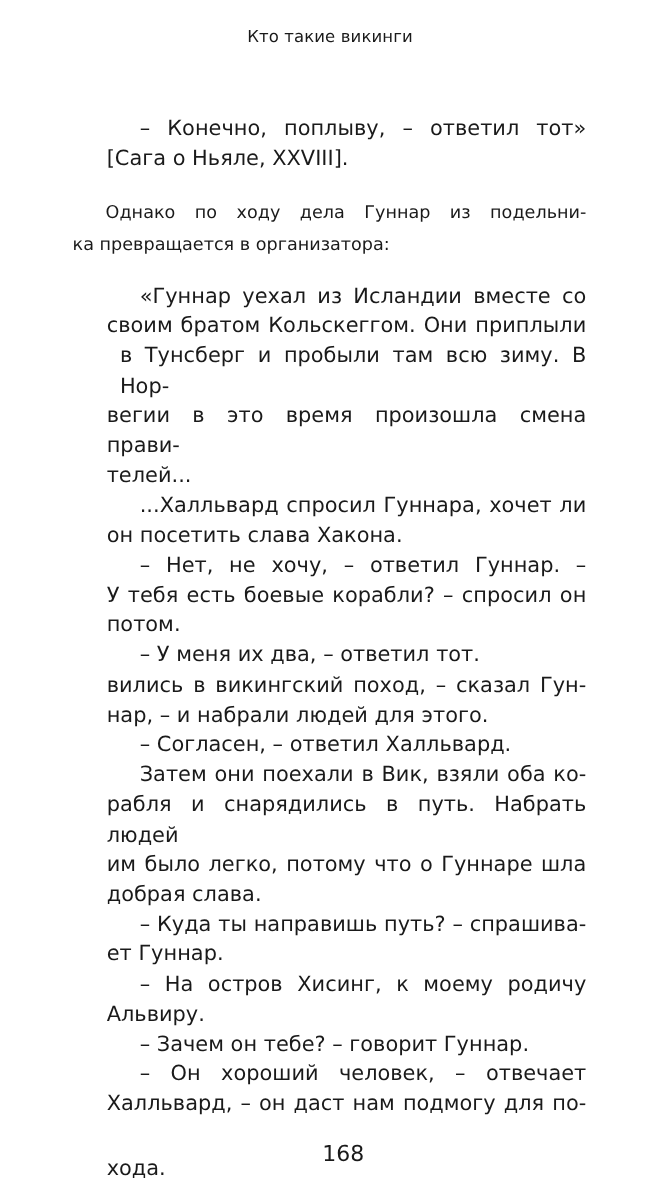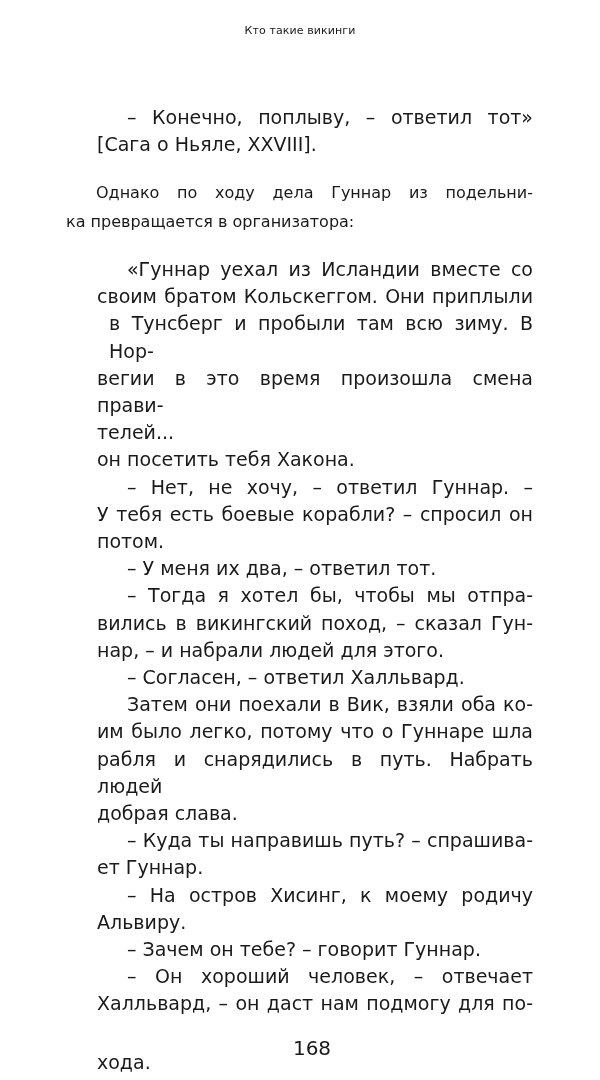--- a/index.html
+++ b/index.html
@@ -3,21 +3,21 @@
   <meta charset="utf-8">
   <style>
     html, body { margin: 0; padding: 0; }
     body {
       width: 600px; height: 1080px; background: #ffffff; color: #1a1a1a;
       position: relative; overflow: hidden;
       font-family: "DejaVu Sans", "Liberation Sans", sans-serif;
     }
     .running-head {
       position: absolute; top: 24px; left: 0; width: 600px;
-      text-align: center; font-size: 11px; letter-spacing: 0.1px;
+      text-align: center; font-size: 15px; letter-spacing: 0.1px;
     }
     .page-number {
       position: absolute; top: 1036px; left: 12px; width: 600px;
       text-align: center; font-size: 20px;
     }
     .block {
       position: absolute; text-align: justify; hyphens: manual;
     }
     .quote {
       left: 97px; width: 436px; font-size: 19px; line-height: 27.2px;
@@ -50,42 +50,42 @@
 
 <div class="block quote" style="top:256px;" id="quote-block">
     <p>
       <span class="line">«Гуннар уехал из Исландии вместе со</span>
       <span class="line" style="text-indent: 0px;">своим братом Кольскеггом. Они приплыли</span>
       <span class="line" style="text-indent: 0px; margin-left: 12px;">в Тунсберг и пробыли там всю зиму. В Нор-</span>
       <span class="line" style="text-indent: 0px;">вегии в это время произошла смена прави-</span>
       <span class="line last" style="text-indent: 0px;">телей...</span>
     </p>
     <p>
-      <span class="line last" style="text-indent: 0px;">он посетить тебя Хакона.</span>
+      <span class="line">...Халльвард спросил Гуннара, хочет ли</span>
+      <span class="line last" style="text-indent: 0px;">он посетить слава Хакона.</span>
     </p>
     <p>
       <span class="line">– Нет, не хочу, – ответил Гуннар. –</span>
       <span class="line" style="text-indent: 0px;">У тебя есть боевые корабли? – спросил он</span>
       <span class="line last" style="text-indent: 0px;">потом.</span>
     </p>
     <p>
       <span class="line last">– У меня их два, – ответил тот.</span>
     </p>
     <p>
-      <span class="line">– Тогда я хотел бы, чтобы мы отпра-</span>
       <span class="line" style="text-indent: 0px;">вились в викингский поход, – сказал Гун-</span>
       <span class="line last" style="text-indent: 0px;">нар, – и набрали людей для этого.</span>
     </p>
     <p>
       <span class="line last">– Согласен, – ответил Халльвард.</span>
     </p>
     <p>
       <span class="line">Затем они поехали в Вик, взяли оба ко-</span>
+      <span class="line" style="text-indent: 0px;">рабля и снарядились в путь. Набрать людей</span>
       <span class="line" style="text-indent: 0px;">им было легко, потому что о Гуннаре шла</span>
-      <span class="line" style="text-indent: 0px;">рабля и снарядились в путь. Набрать людей</span>
       <span class="line last" style="text-indent: 0px;">добрая слава.</span>
     </p>
     <p>
       <span class="line">– Куда ты направишь путь? – спрашива-</span>
       <span class="line last" style="text-indent: 0px;">ет Гуннар.</span>
     </p>
     <p>
       <span class="line">– На остров Хисинг, к моему родичу</span>
       <span class="line last" style="text-indent: 0px;">Альвиру.</span>
     </p>

